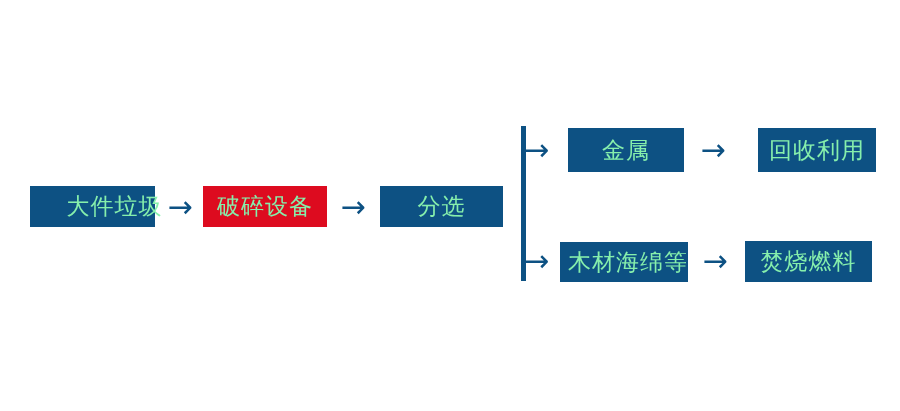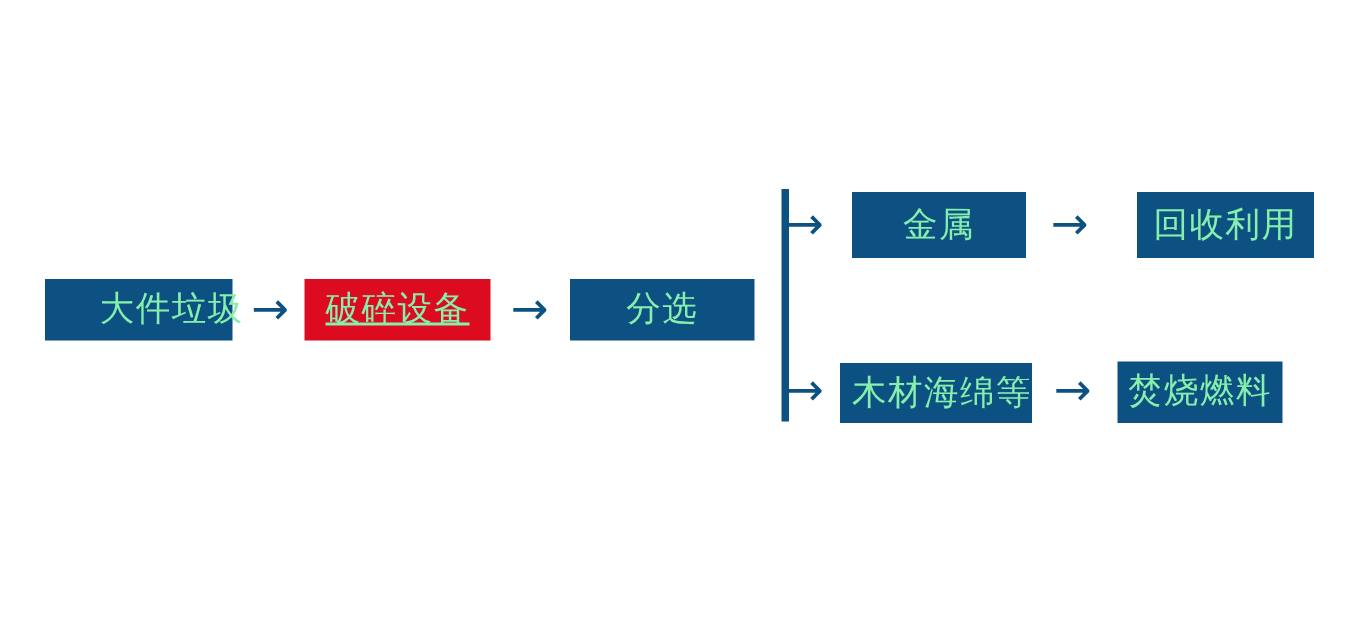--- a/index.html
+++ b/index.html
@@ -69,21 +69,21 @@
 <body>
 
 <div id="diagram">
 
   <div class="node node-blue" style="left:30px; top:186px; width:125px; height:41px;padding-left:44px;">
     <span>大件垃圾</span>
   </div>
 
   <div class="arrow" style="left:163px; top:190px; width:34px; height:34px;">→</div>
 
-  <div class="node node-red" style="left:203px; top:186px; width:124px; height:41px;text-decoration:underline;">
+  <div class="node node-red" style="left:203px; top:186px; width:124px; height:41px;">
     <span>破碎设备</span>
   </div>
 
   <div class="arrow" style="left:336px; top:190px; width:34px; height:34px;">→</div>
 
   <div class="node node-blue" style="left:380px; top:186px; width:123px; height:41px;">
     <span>分选</span>
   </div>
 
   <div class="vline" style="left:521px; top:126px; width:5px; height:155px;"></div>
@@ -101,17 +101,17 @@
   </div>
 
   <div class="branch-arrow" style="left:524px; top:245px; width:40px; height:32px;">→</div>
 
   <div class="node node-blue" style="left:560px; top:242px; width:128px; height:40px;justify-content:flex-end;">
     <span>木材海绵等</span>
   </div>
 
   <div class="arrow" style="left:698px; top:245px; width:34px; height:32px;">→</div>
 
-  <div class="node node-blue" style="left:745px; top:241px; width:110px; height:41px;">
+  <div class="node node-blue" style="left:745px; top:241px; width:127px; height:41px;">
     <span>焚烧燃料</span>
   </div>
 
 </div>
 
 </body></html>

